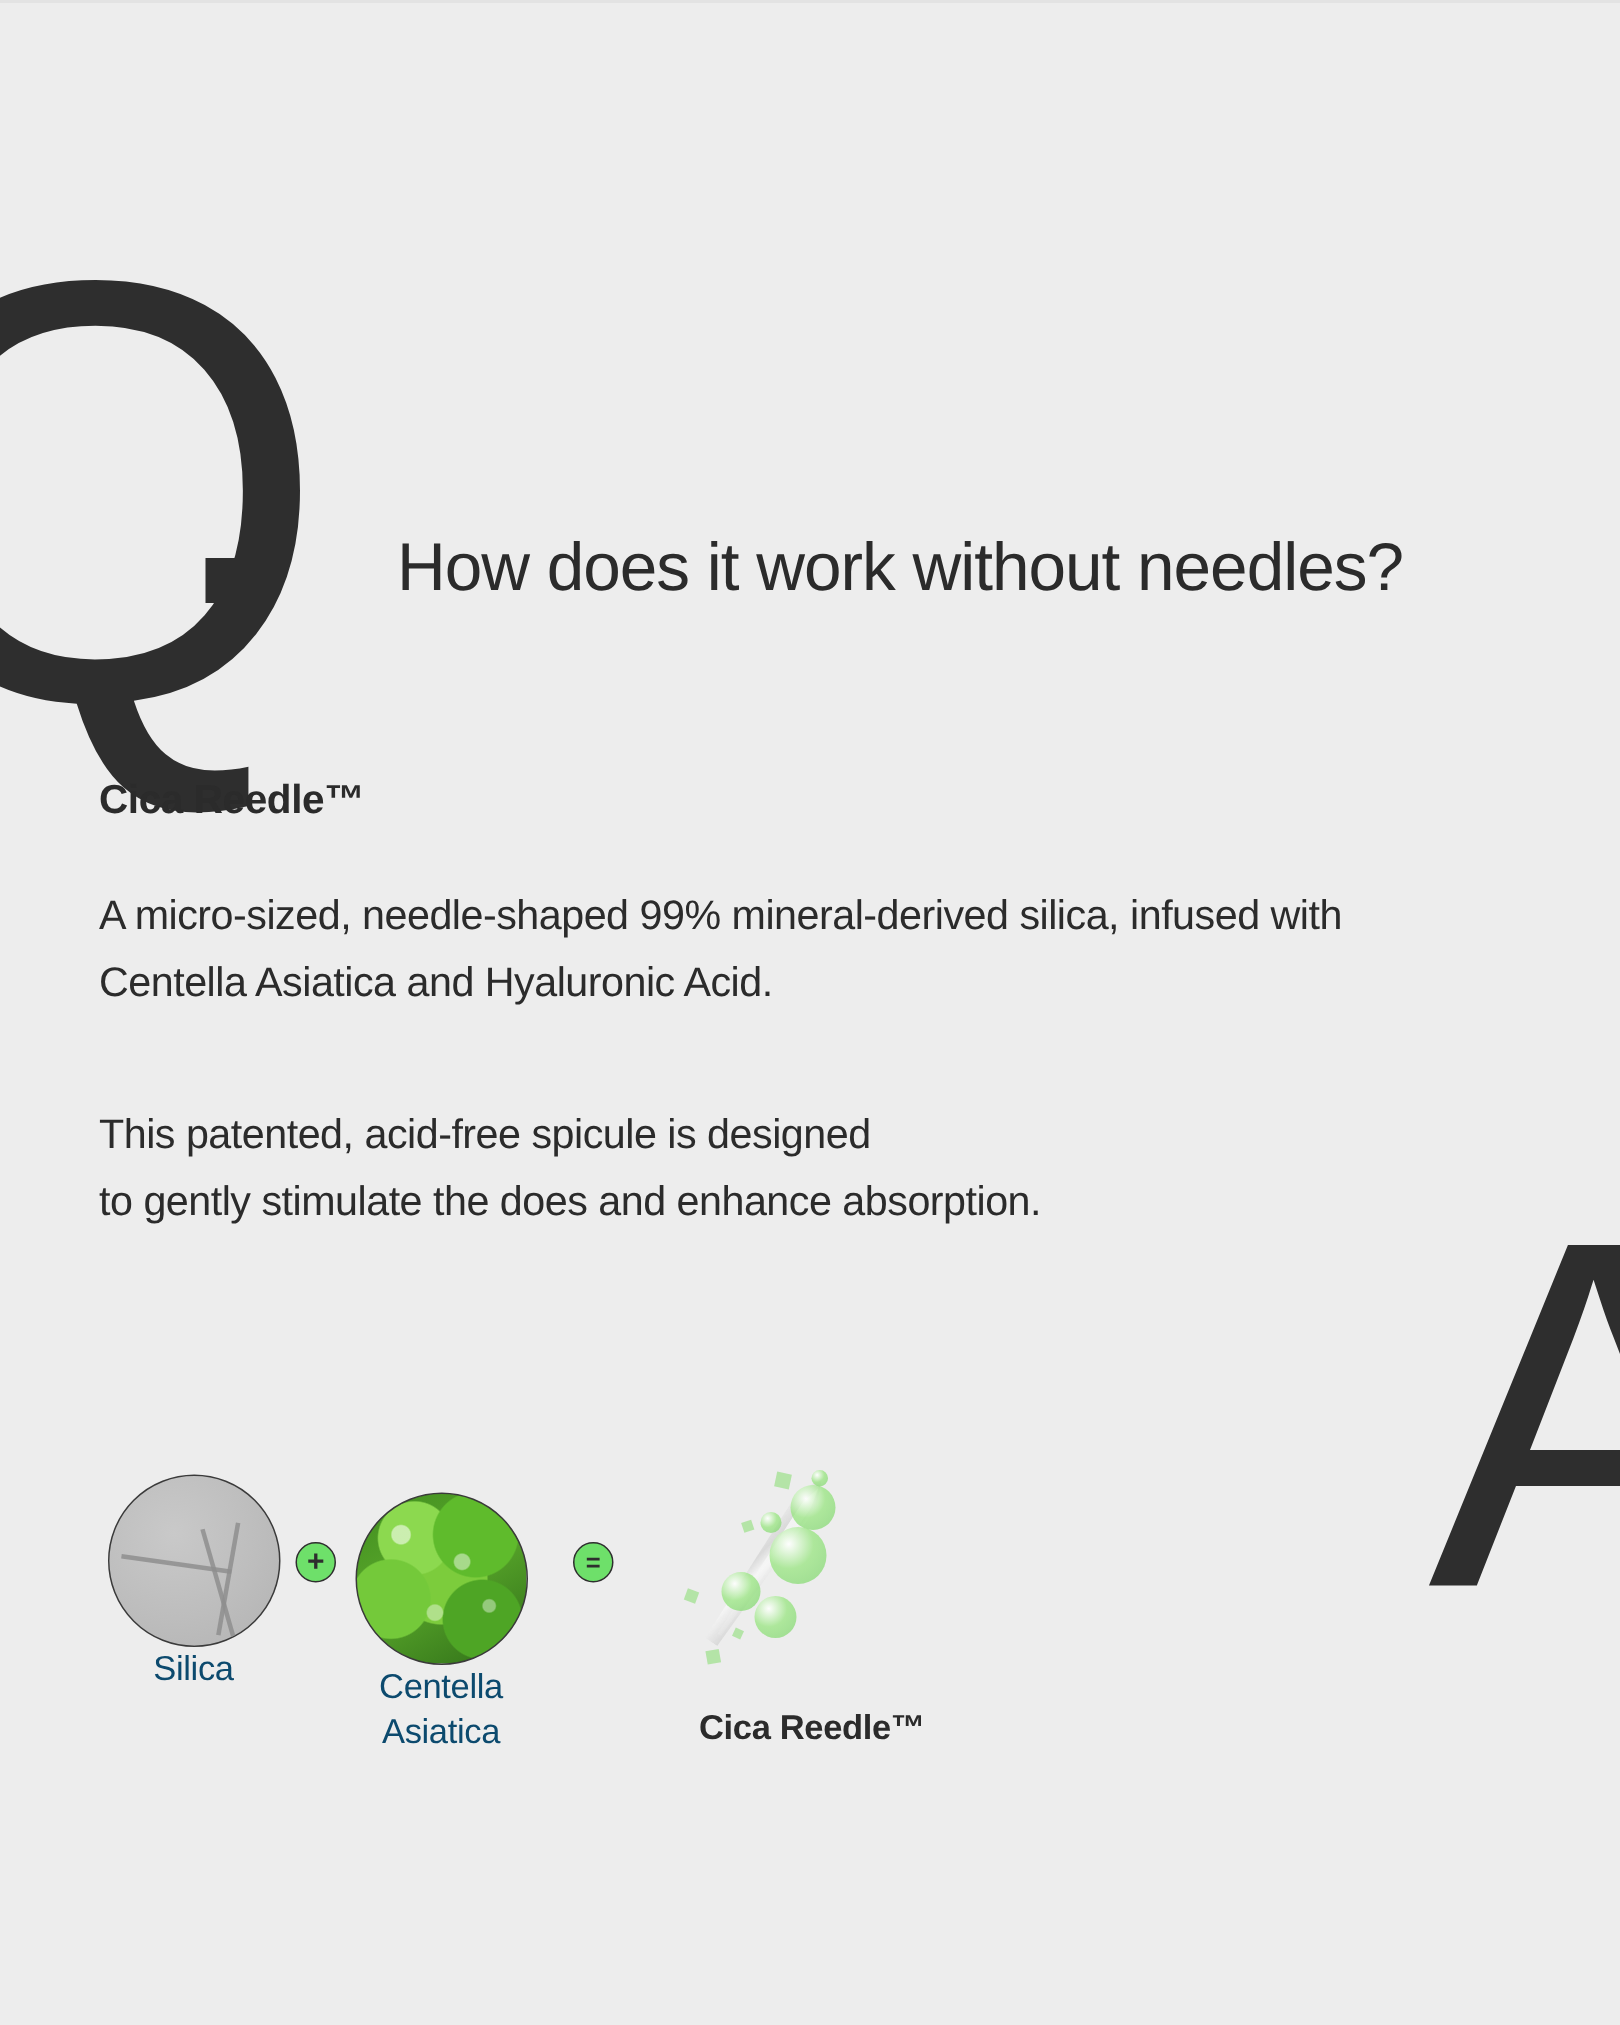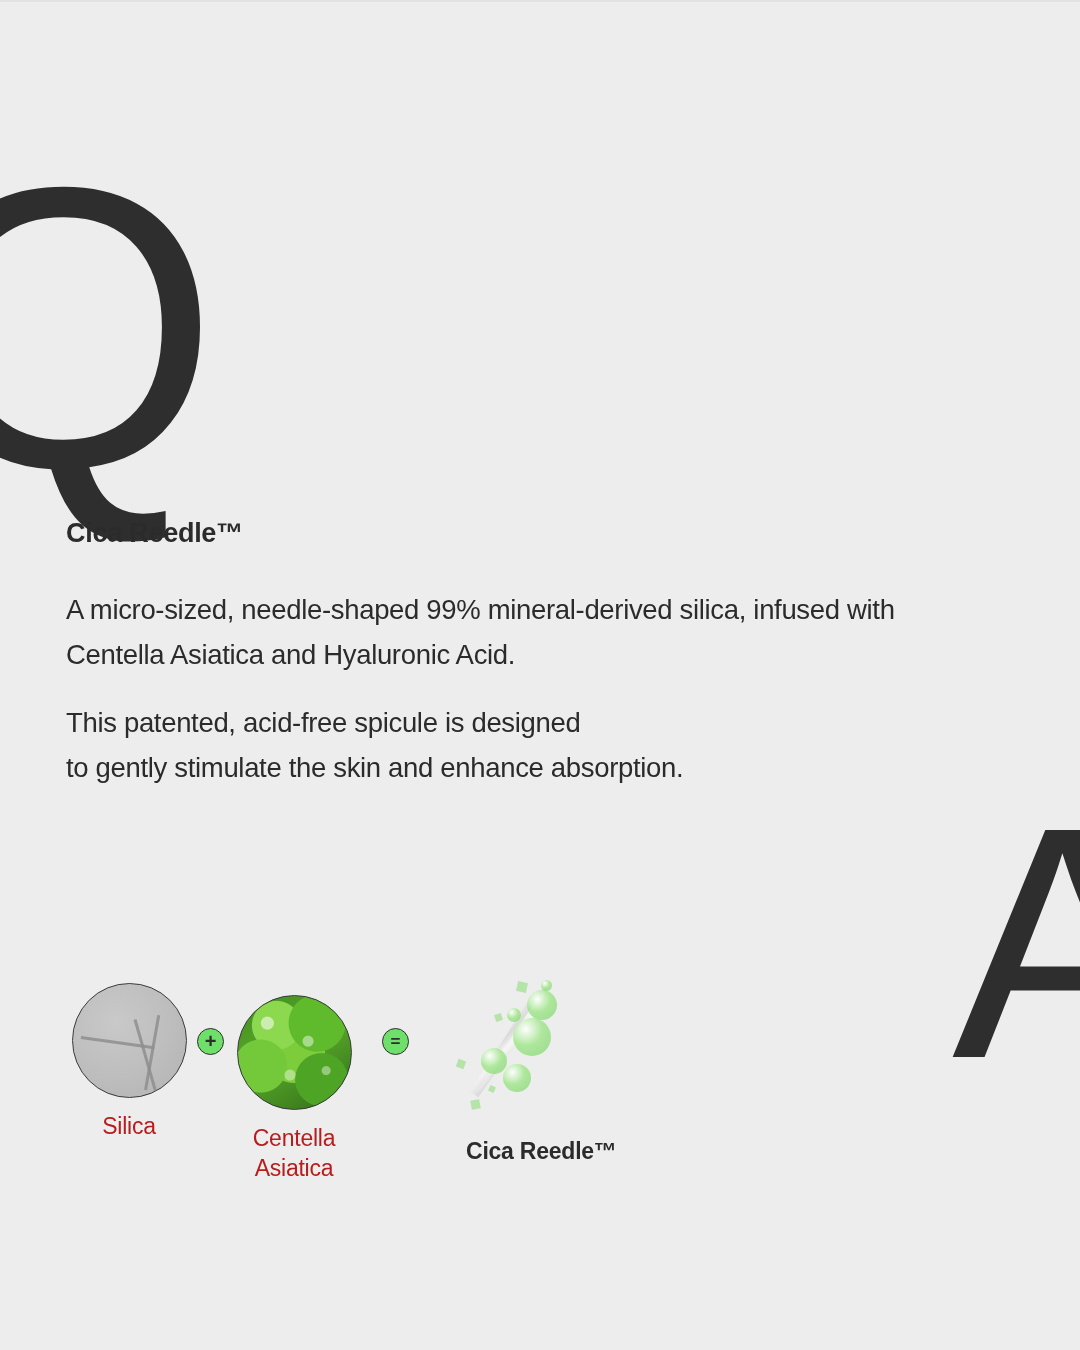--- a/index.html
+++ b/index.html
@@ -97,21 +97,21 @@
   }
   .para {
     font-size: 27.5px;
     font-weight: 400;
     line-height: 1.62;
     color: #2b2b2b;
     letter-spacing: -0.012em;
     margin: 0;
   }
   .para-1 { margin-top: 39px; }
-  .para-2 { margin-top: 24px; }
+  .para-2 { margin-top: 57px; }
   .claim {
     font-size: 27.5px;
     font-weight: 700;
     color: #2b2b2b;
     letter-spacing: -0.012em;
     margin: 0;
     line-height: 1.5;
   }
   .claim sup {
     font-size: 0.62em;
@@ -247,24 +247,23 @@
     position: absolute;
     background: rgba(142,222,120,.6);
   }
   .sq-1 { width: 10px; height: 10px; left: 66px; top: 14px; transform: rotate(12deg); }
   .sq-2 { width: 7px;  height: 7px;  left: 44px; top: 46px; transform: rotate(-18deg); }
   .sq-3 { width: 8px;  height: 8px;  left: 6px;  top: 92px; transform: rotate(20deg); }
   .sq-4 { width: 9px;  height: 9px;  left: 20px; top: 132px; transform: rotate(-10deg); }
   .sq-5 { width: 6px;  height: 6px;  left: 38px; top: 118px; transform: rotate(25deg); }
 
   .eq-label {
-    margin-top: 14px;
     font-size: 23px;
     font-weight: 400;
-    color: #b91c1c;
+    color: #0c4a6e;
     line-height: 1.3;
     letter-spacing: -0.01em;
   }
   .eq-label-bold {
     font-weight: 700;
     font-size: 23px;
     color: #2b2b2b;
     letter-spacing: -0.01em;
   }
   .eq-result .eq-label-wrap {
@@ -288,26 +287,30 @@
 </head>
 <body>
 
 <div class="page">
 
   <div class="top-rule"></div>
 
   <div class="wm wm-q">Q</div>
   <div class="wm wm-a">A</div>
 
+  <div class="headline-row">
+    <div class="q-square"></div>
+    <div class="headline">How does it work without needles?</div>
+  </div>
 
   <div class="body-block">
     <p class="product-name">Cica Reedle™</p>
     <p class="para para-1">A micro-sized, needle-shaped 99% mineral-derived silica, infused with Centella Asiatica and Hyaluronic Acid.</p>
     <p class="para para-2">This patented, acid-free spicule is designed</p>
-    <p class="para">to gently stimulate the skin and enhance absorption.</p>
+    <p class="para">to gently stimulate the does and enhance absorption.</p>
   </div>
 
   <div class="equation">
 
     <div class="eq-item eq-silica">
       <div class="circle circle-silica">
         <div class="fibre fibre-a"></div>
         <div class="fibre fibre-b"></div>
         <div class="fibre fibre-c"></div>
       </div>

